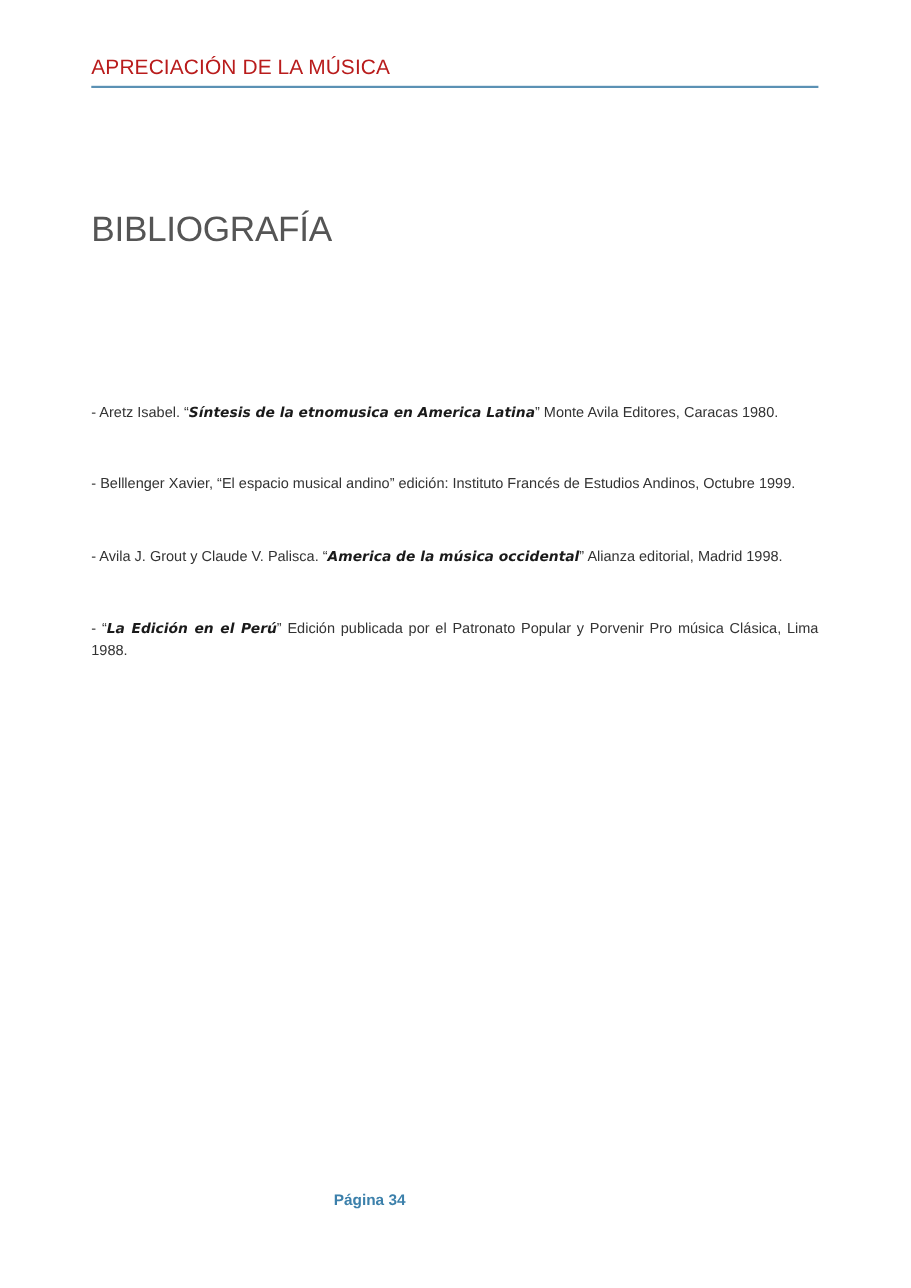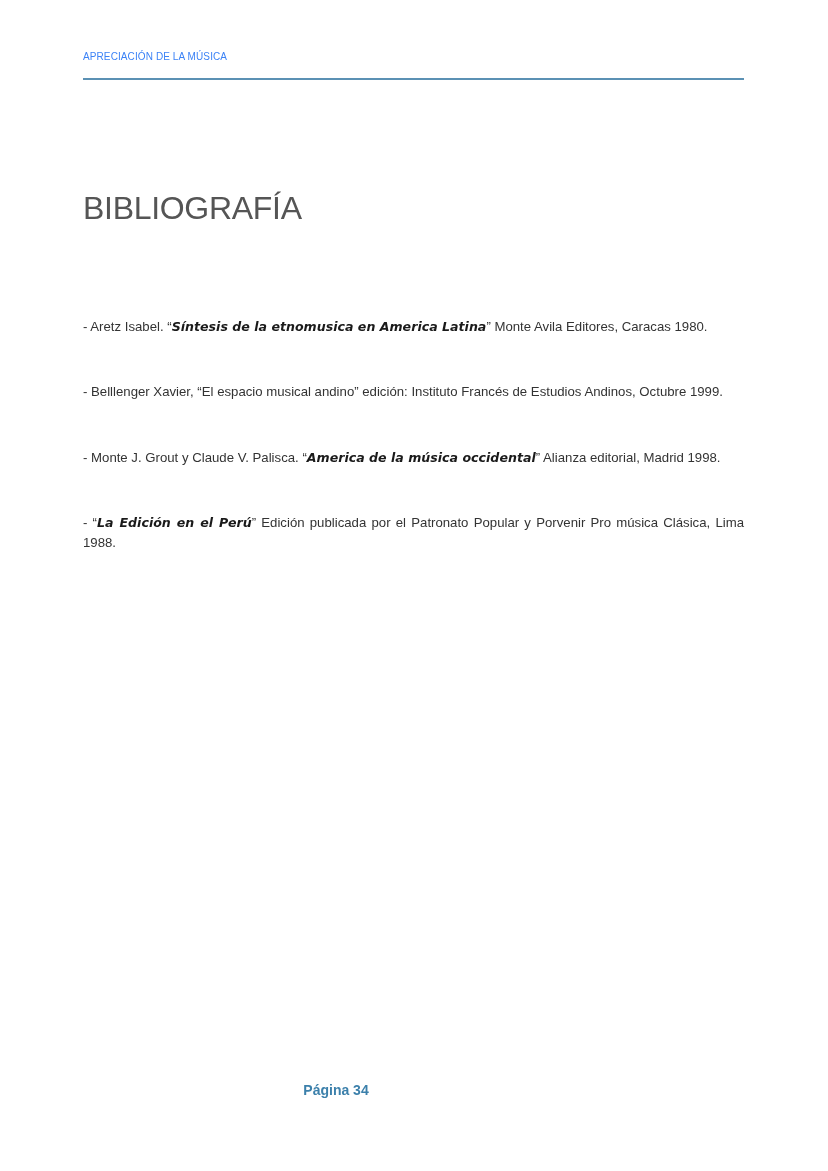--- a/index.html
+++ b/index.html
@@ -2,38 +2,39 @@
 <html><head>
   <meta charset="utf-8">
   <style>
     html, body { margin: 0; padding: 0; background: #ffffff; }
     body {
       width: 828px; height: 1171px; position: relative; overflow: hidden;
       font-family: "Liberation Sans", sans-serif;
     }
     .header-title {
       position: absolute; left: 83px; top: 51px;
-      font-size: 10px; color: #3b82f6; letter-spacing: 0.1px;
+      font-size: 19px; color: #b91c1c; letter-spacing: 0.1px;
       font-family: "Liberation Sans", sans-serif;
     }
     .header-rule {
       position: absolute; left: 83px; top: 78px; width: 661px; height: 2px;
       background: #5b91b4;
     }
     .page-title {
       position: absolute; left: 83px; top: 190px;
       font-size: 32px; color: #555555; font-weight: normal;
       font-family: "Liberation Sans", sans-serif; letter-spacing: -0.3px;
       margin: 0;
     }
     .bib-entry {
       position: absolute; left: 83px; width: 661px;
       font-size: 13.2px; line-height: 20px; color: #333333;
       text-align: justify;
       font-family: "Liberation Sans", sans-serif;
+      margin-top: 48px;
     }
     .bib-entry .em {
       font-family: "DejaVu Sans", sans-serif;
       font-style: italic; font-weight: bold; color: #1a1a1a;
       font-size: 12.6px;
     }
     .entry-1 { top: 317px; }
     .entry-2 { top: 382px; }
     .entry-3 { top: 448px; }
     .entry-4 { top: 513px; }
@@ -51,18 +52,18 @@
   <div class="header-rule"></div>
 </div>
 
 <h1 class="page-title">BIBLIOGRAFÍA</h1>
 
 <div>
   <div class="bib-entry entry-1"><span>- Aretz Isabel. “</span><span class="em">Síntesis de la etnomusica en America Latina</span><span>” Monte Avila Editores, Caracas 1980.</span></div>
 
   <div class="bib-entry entry-2"><span>- Belllenger Xavier, “El espacio musical andino” edición: Instituto Francés de Estudios Andinos, Octubre 1999.</span></div>
 
-  <div class="bib-entry entry-3"><span>- Monte J. Grout y Claude V. Palisca. “</span><span class="em">America de la música occidental</span><span>” Alianza editorial, Madrid 1998.</span></div>
+  <div class="bib-entry entry-3"><span>- Avila J. Grout y Claude V. Palisca. “</span><span class="em">America de la música occidental</span><span>” Alianza editorial, Madrid 1998.</span></div>
 
   <div class="bib-entry entry-4"><span>- “</span><span class="em">La Edición en el Perú</span><span>” Edición publicada por el Patronato Popular y Porvenir Pro música Clásica, Lima 1988.</span></div>
 </div>
 
 <div class="footer">Página 34</div>
 
 </body></html>

